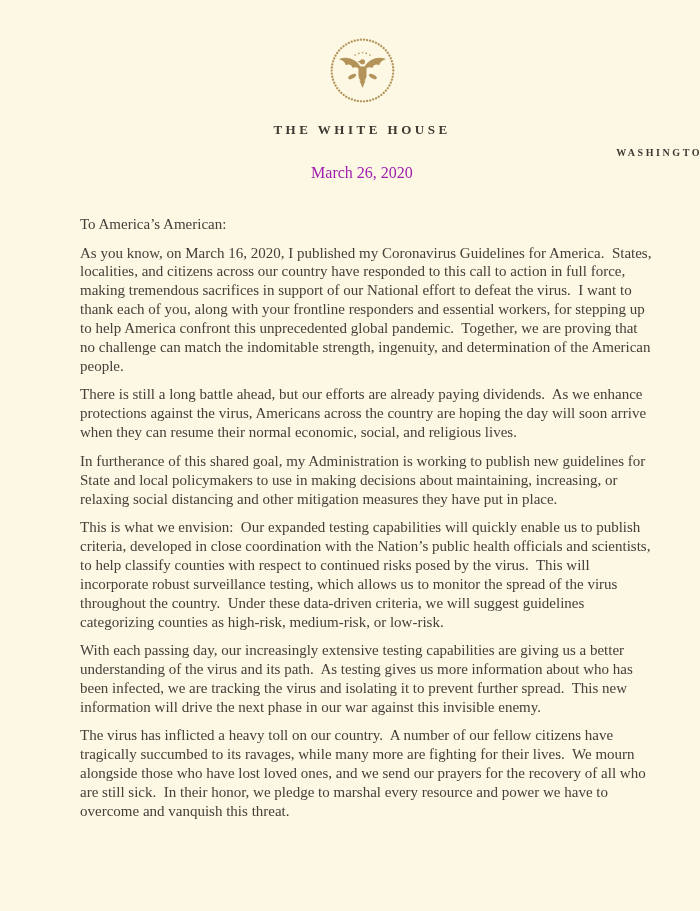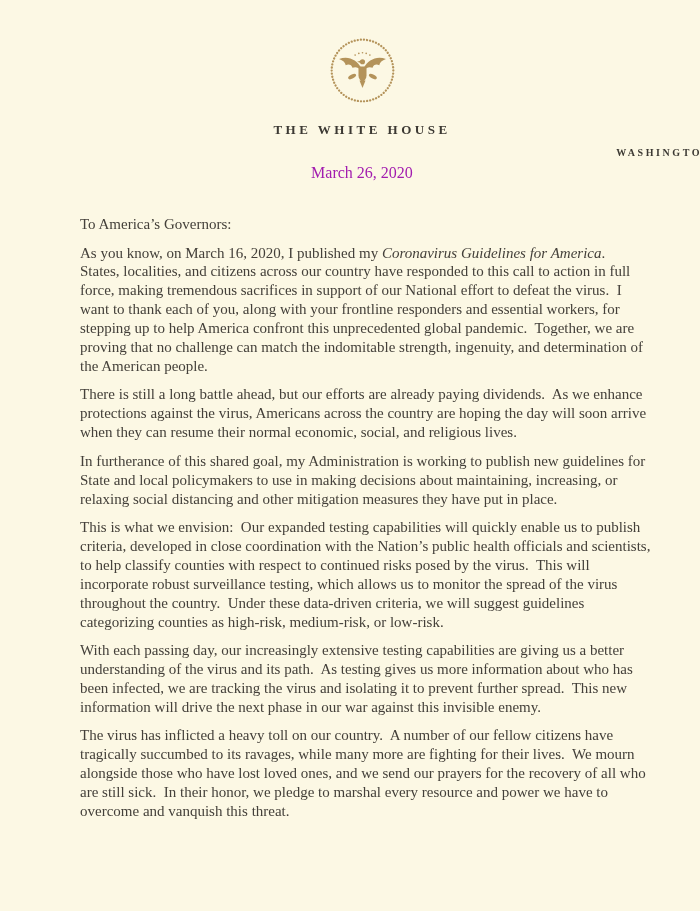--- a/index.html
+++ b/index.html
@@ -56,21 +56,21 @@
     color: #44403a;
   }
   .salutation {
     margin: 0 0 26px 0;
     white-space: pre-wrap;
   }
   .letter-body p {
     margin: 0 0 9.6px 0;
     white-space: pre-wrap;
   }
-  .italic { font-style: italic; }
+  .italic { }
 </style>
 </head>
 <body style="background: rgb(252, 248, 228);">
 
 <div class="page" style="color: rgb(68, 64, 58); padding-left: 12px;">
 
   <div class="seal-wrap">
     <span class="seal" style="color: rgb(180, 147, 90);">
       <svg viewBox="0 0 100 100" width="67" height="67" aria-hidden="true">
 
@@ -99,21 +99,21 @@
         </g>
       </svg>
     </span>
   </div>
 
   <div class="org-title">THE WHITE HOUSE</div>
   <div class="org-subtitle">WASHINGTON</div>
   <div class="letter-date">March 26, 2020</div>
 
   <div class="letter-body">
-    <p class="salutation">To America’s Governors:</p>
+    <p class="salutation">To America’s American:</p>
 
   <p><span>As you know, on March 16, 2020, I published my </span><span class="italic">Coronavirus Guidelines for America</span><span>.  States, localities, and citizens across our country have responded to this call to action in full force, making tremendous sacrifices in support of our National effort to defeat the virus.  I want to thank each of you, along with your frontline responders and essential workers, for stepping up to help America confront this unprecedented global pandemic.  Together, we are proving that no challenge can match the indomitable strength, ingenuity, and determination of the American people.</span></p>
       <p><span>There is still a long battle ahead, but our efforts are already paying dividends.  As we enhance protections against the virus, Americans across the country are hoping the day will soon arrive when they can resume their normal economic, social, and religious lives.</span></p>
       <p><span>In furtherance of this shared goal, my Administration is working to publish new guidelines for State and local policymakers to use in making decisions about maintaining, increasing, or relaxing social distancing and other mitigation measures they have put in place.</span></p>
       <p><span>This is what we envision:  Our expanded testing capabilities will quickly enable us to publish criteria, developed in close coordination with the Nation’s public health officials and scientists, to help classify counties with respect to continued risks posed by the virus.  This will incorporate robust surveillance testing, which allows us to monitor the spread of the virus throughout the country.  Under these data-driven criteria, we will suggest guidelines categorizing counties as high-risk, medium-risk, or low-risk.</span></p>
       <p><span>With each passing day, our increasingly extensive testing capabilities are giving us a better understanding of the virus and its path.  As testing gives us more information about who has been infected, we are tracking the virus and isolating it to prevent further spread.  This new information will drive the next phase in our war against this invisible enemy.</span></p>
       <p><span>The virus has inflicted a heavy toll on our country.  A number of our fellow citizens have tragically succumbed to its ravages, while many more are fighting for their lives.  We mourn alongside those who have lost loved ones, and we send our prayers for the recovery of all who are still sick.  In their honor, we pledge to marshal every resource and power we have to overcome and vanquish this threat.</span></p>
     </div>
 
 </div>

